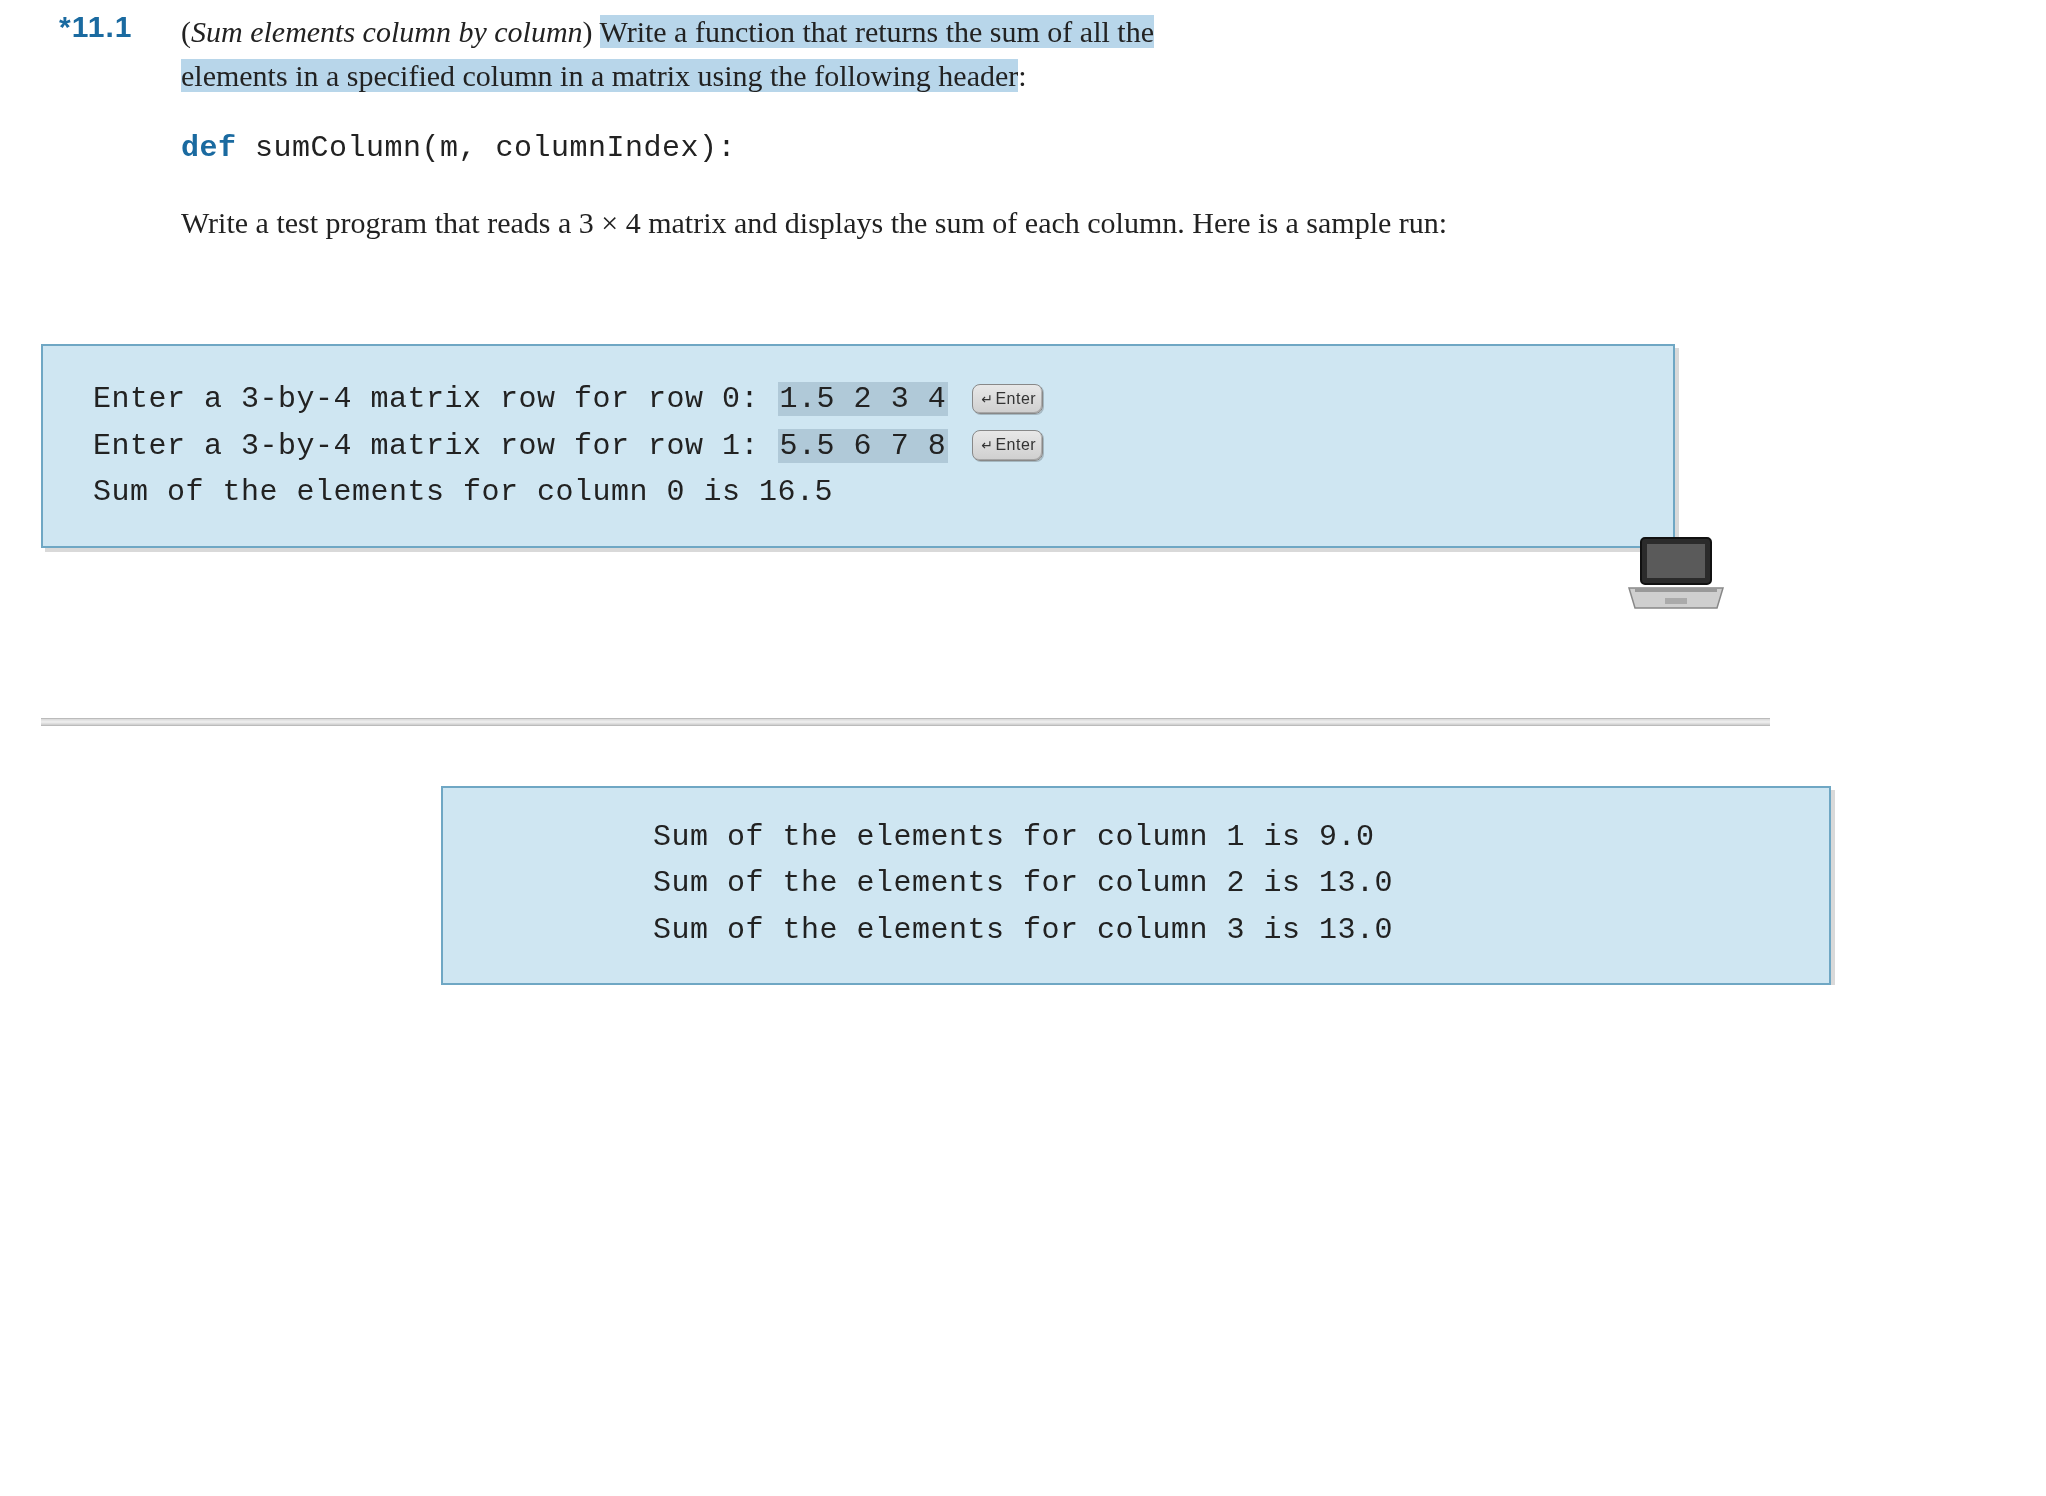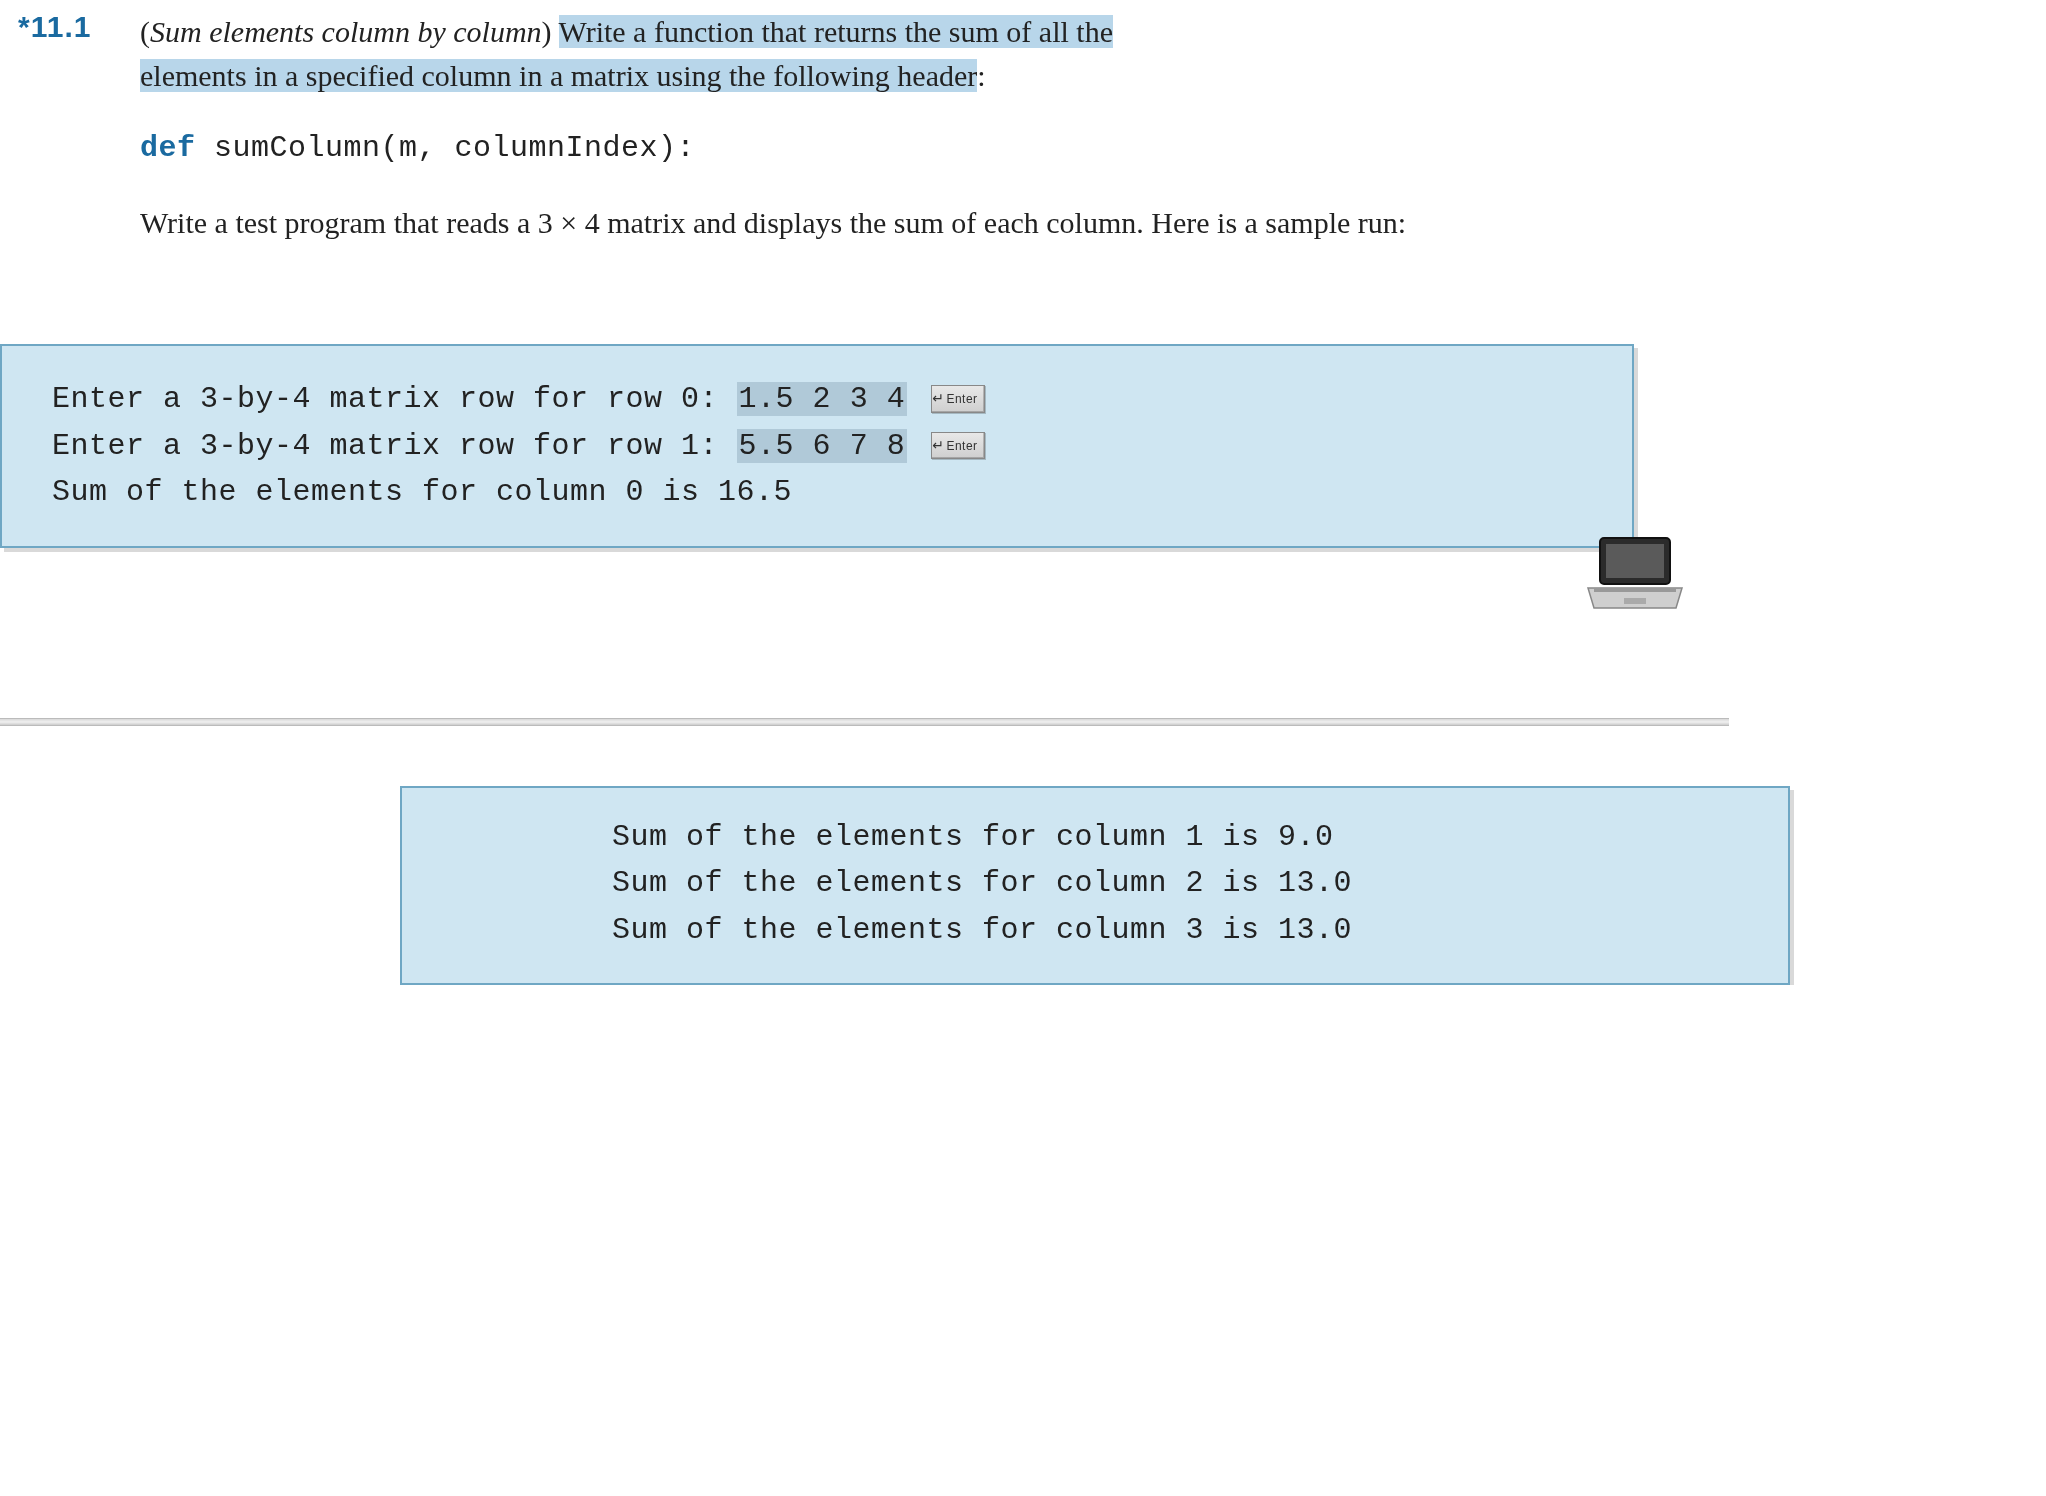--- a/index.html
+++ b/index.html
@@ -6,20 +6,21 @@
     margin: 0;
     padding: 0;
     background: #ffffff;
     font-family: Georgia, 'Times New Roman', serif;
     color: #222;
     width: 2046px;
   }
   .page {
     width: 1729px;
     position: relative;
+    margin-left: 41px;
   }
   .exercise {
     position: relative;
     padding: 10px 40px 0 0;
   }
   .ex-label {
     position: absolute;
     left: 18px;
     top: 10px;
     font-family: 'Arial Narrow', Arial, sans-serif;
@@ -63,26 +64,26 @@
   }
   .sample-box .line { white-space: pre; }
   .uinput {
     background: #b0c9d8;
     padding: 0 2px;
   }
   .enter-key {
     display: inline-block;
     vertical-align: middle;
     font-family: Arial, sans-serif;
-    font-size: 12px;
+    font-size: 16px;
     color: #333;
     background: linear-gradient(#e8e8e8, #cfcfcf);
     border: 1px solid #888;
-    border-radius: 0;
-    padding: 2px 6px 2px 0;
+    border-radius: 8px;
+    padding: 2px 6px 2px 8px;
     box-shadow: inset -1px -1px 0 rgba(0,0,0,0.2), 1px 1px 0 rgba(0,0,0,0.2);
     margin-left: 24px;
   }
   .enter-key::before {
     content: "↵";
     margin-right: 2px;
     font-size: 14px;
   }
   .laptop {
     position: absolute;

